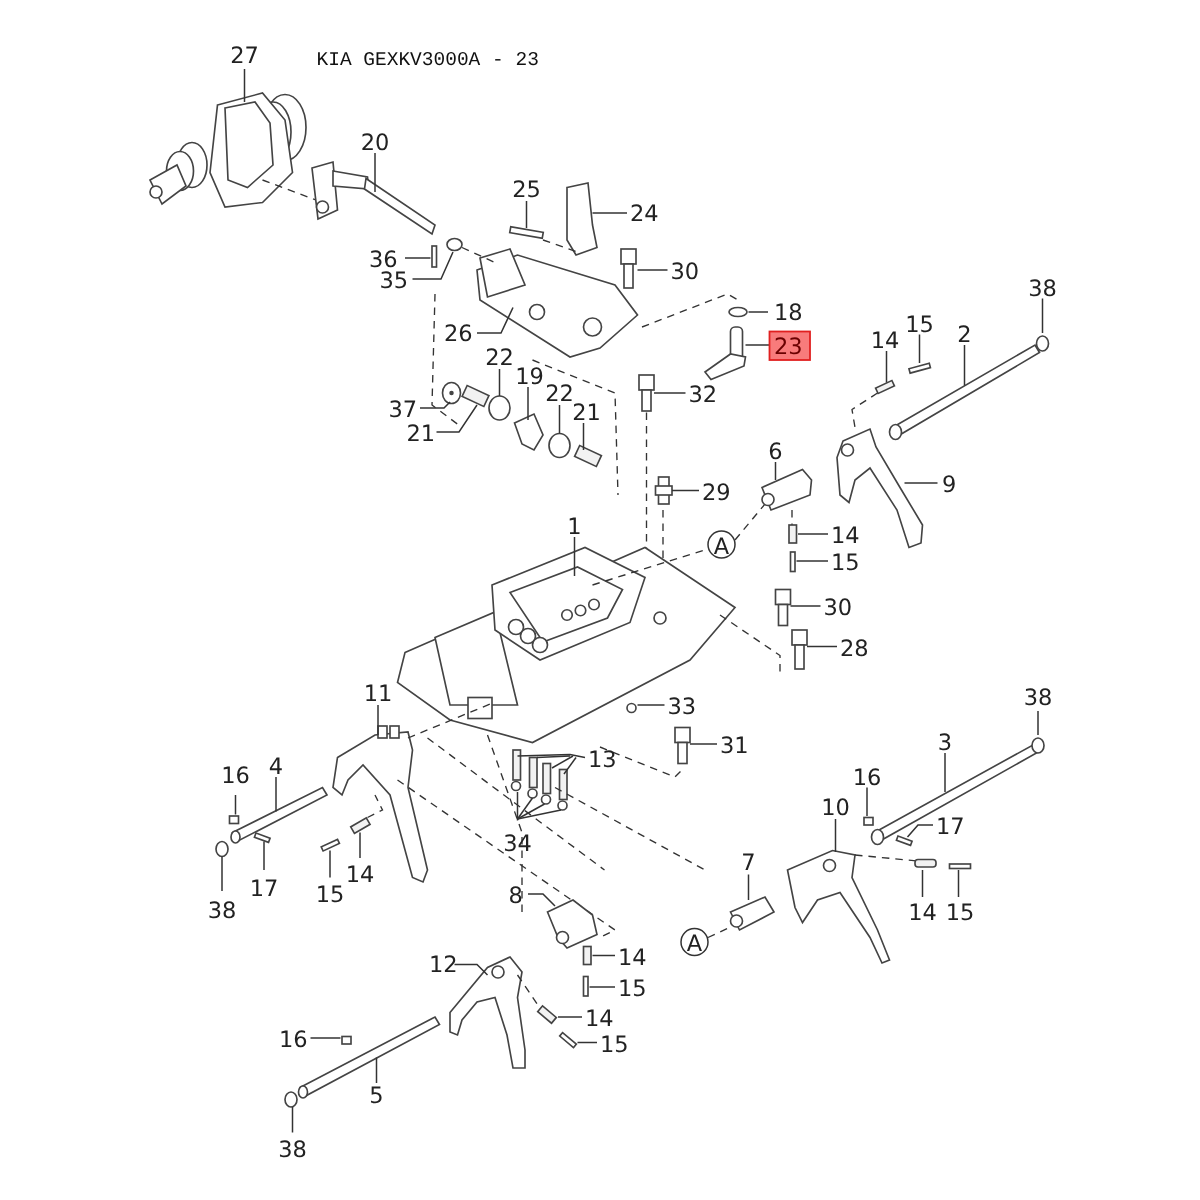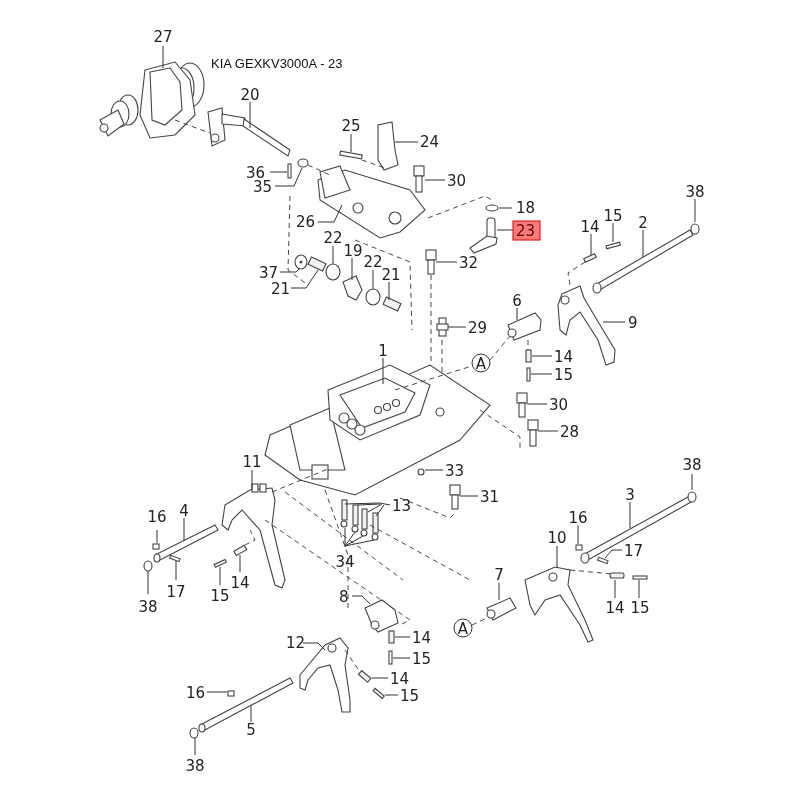--- a/index.html
+++ b/index.html
@@ -1,18 +1,18 @@
 <!DOCTYPE html>
 <html><head>
 <meta charset="utf-8">
 <style>
   html,body{margin:0;padding:0;background:#ffffff;}
   body{width:800px;height:800px;overflow:hidden;position:relative;font-family:"DejaVu Sans",sans-serif;}
   #diagram{position:absolute;left:0;top:0;width:800px;height:800px;}
-  .title{position:absolute;left:211px;top:56px;font-size:13px;color:#111;font-family:Liberation Sans, sans-serif;}
+  .title{position:absolute;left:211px;top:32px;font-size:13px;color:#111;font-family:Liberation Mono, monospace;}
   .part{fill:#fff;stroke:#444;stroke-width:1.1;}
   .partg{fill:#f2f2f2;stroke:#444;stroke-width:1.1;}
   .dash{fill:none;stroke:#333;stroke-width:0.9;stroke-dasharray:5 4;}
   .leader{fill:none;stroke:#333;stroke-width:1;}
   .lbl{font-family:"DejaVu Sans",sans-serif;font-size:15px;fill:#222;}
   .hl{fill:#f87b7b;stroke:#e02020;stroke-width:1.2;}
   .hltxt{font-family:"DejaVu Sans",sans-serif;font-size:15px;fill:#6a0000;}
   .circ{fill:#fff;stroke:#333;stroke-width:1;}
 </style>
 </head>

